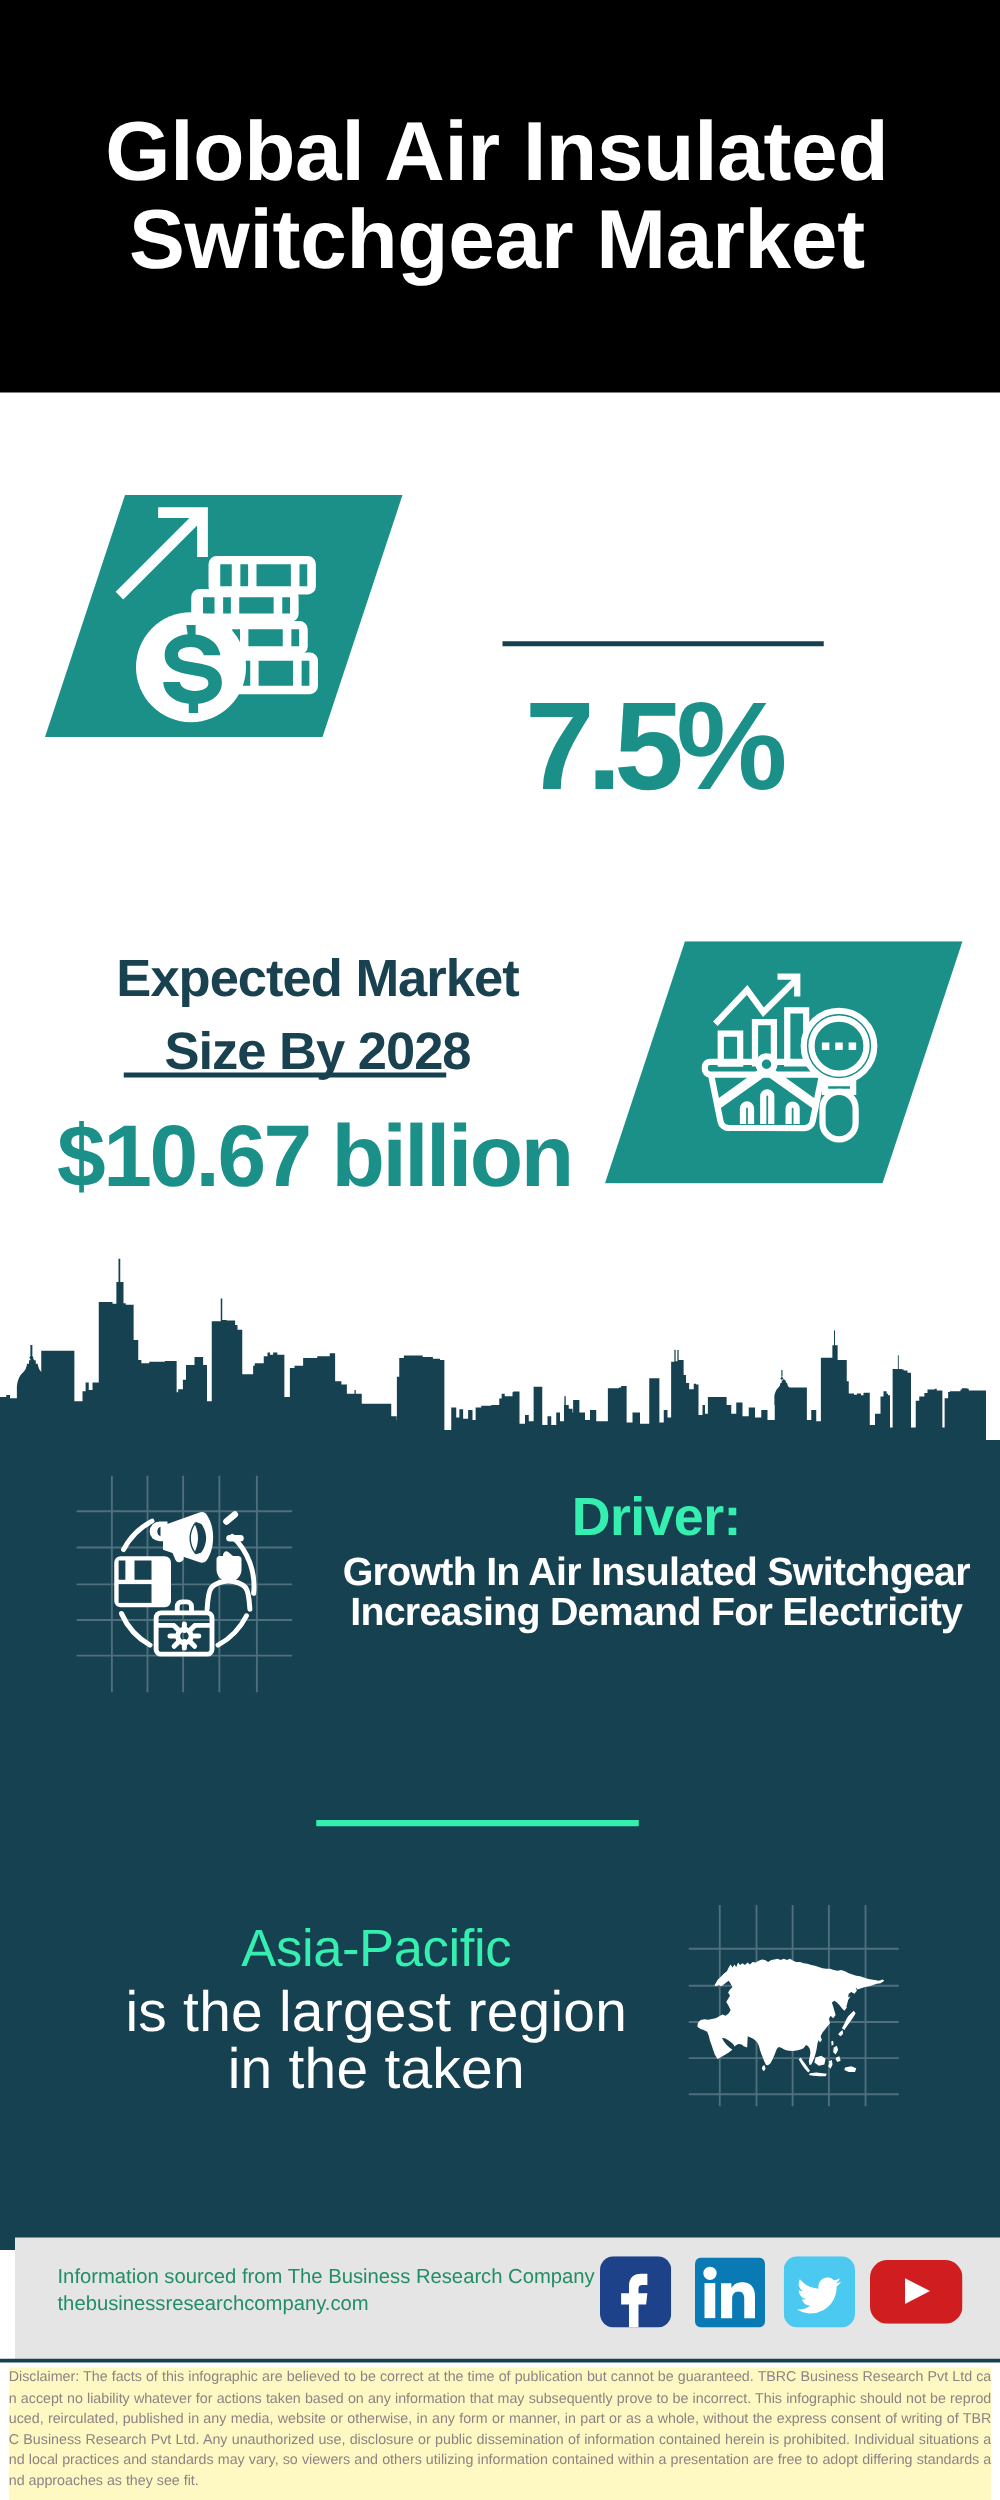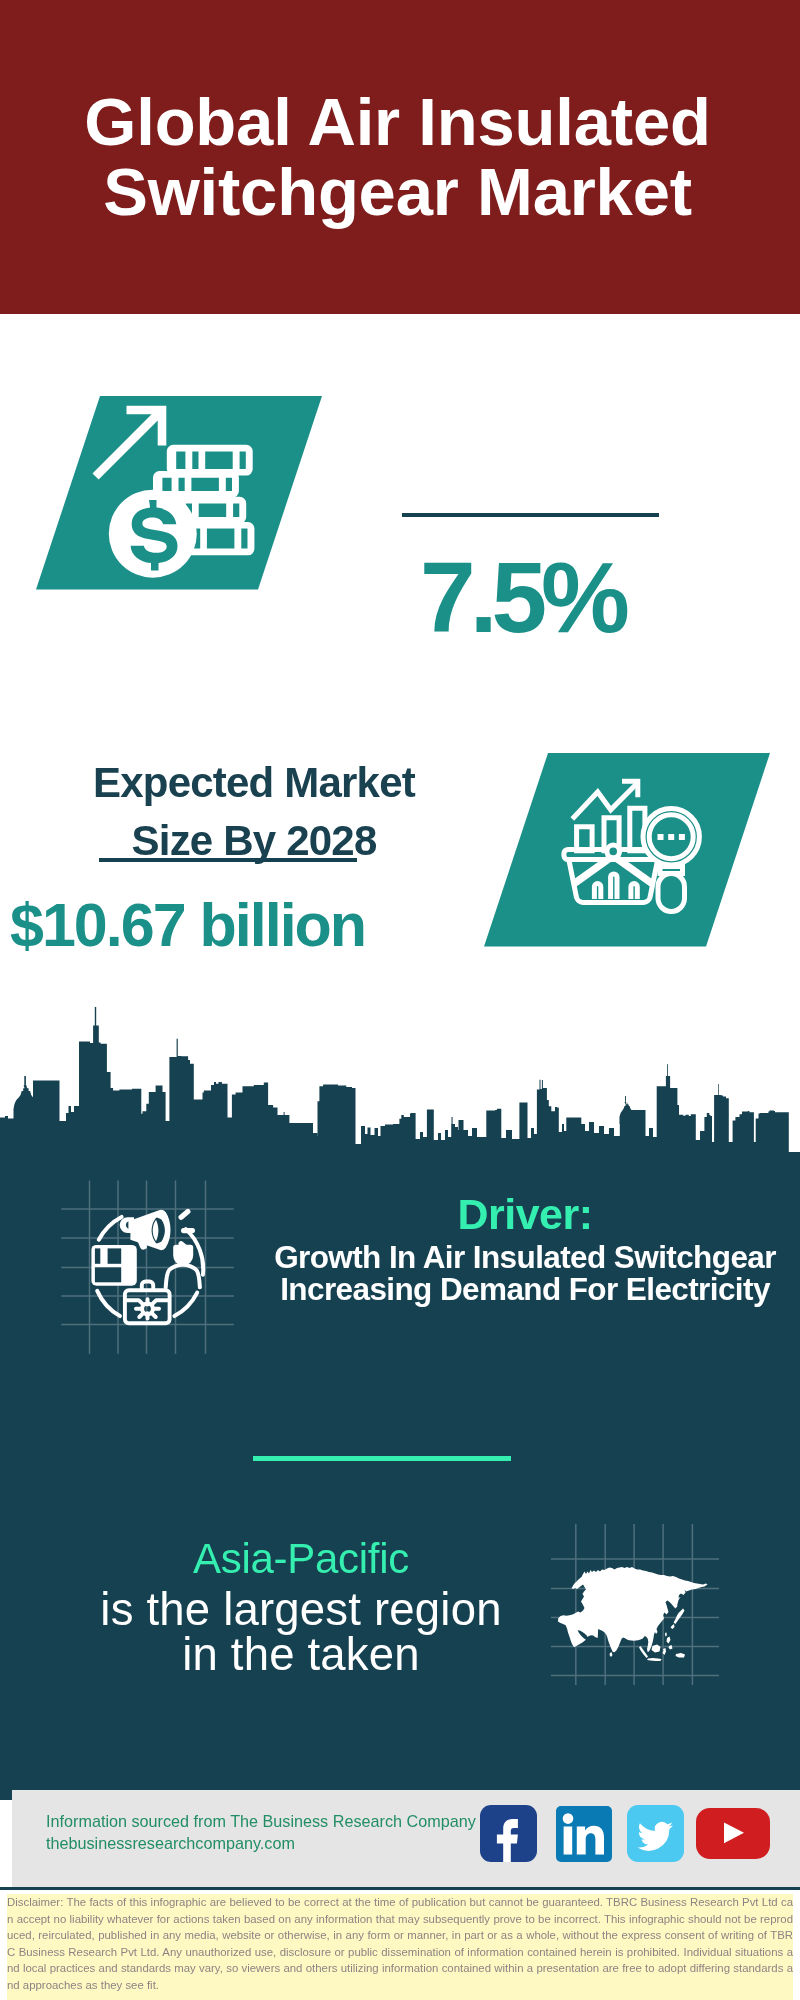--- a/index.html
+++ b/index.html
@@ -3,32 +3,32 @@
 <meta charset="utf-8">
 <title>Infographic</title>
 <style>
   *{box-sizing:border-box;}
   html,body{margin:0;padding:0;}
   body{width:800px;height:2000px;background:#fff;font-family:"Liberation Sans",sans-serif;
        overflow:hidden;-webkit-font-smoothing:antialiased;}
   .page{position:relative;width:800px;height:2000px;background:#fff;overflow:hidden;}
 
   
-  .hdr{position:absolute;left:0;top:0;width:800px;height:314px;background:#7f1d1d;}
+  .hdr{position:absolute;left:0;top:0;width:800px;height:314px;background:#000000;}
   .hdr-title{position:absolute;left:0;top:87px;width:795px;text-align:center;color:#fff;
              font-size:67px;line-height:70px;font-weight:bold;letter-spacing:-0.2px;}
   .rule{position:absolute;background:#164150;height:4px;}
 
   .sec-title{position:absolute;color:#19414f;font-weight:bold;font-size:42px;line-height:58px;
              text-align:center;letter-spacing:-0.8px;}
   .sec1-icon{position:absolute;left:36px;top:396px;}
   .sec2-icon{position:absolute;left:483.5px;top:753px;}
   #m-title{left:44px;top:726px;width:420px;margin-top:28px;}
   #m-rule{left:99px;top:858px;width:258px;}
-  #m-value{left:10px;top:888px;width:483px;text-align:left;font-size:61px;line-height:74px;letter-spacing:-2px;}
+  #m-value{left:10px;top:888px;width:483px;text-align:center;font-size:70px;line-height:74px;letter-spacing:-2px;}
   .drv-icon{position:absolute;left:55px;top:1175px;}
   #drv-block{left:260px;top:1188px;width:530px;}
   .green-rule{left:253px;top:1456px;width:258px;}
   #ap-block{left:60px;top:1531px;width:482px;}
   .map-icon{position:absolute;left:545px;top:1515px;}
   #g-title{left:330px;top:380px;width:420px;}
   #g-rule{left:402px;top:513px;width:257px;}
   #g-value{left:330px;top:547px;width:390px;text-align:center;font-size:100px;line-height:100px;letter-spacing:-6px;text-indent:-6px;}
   .sec-value{position:absolute;color:#1b9089;font-weight:bold;letter-spacing:-1px;}
 

